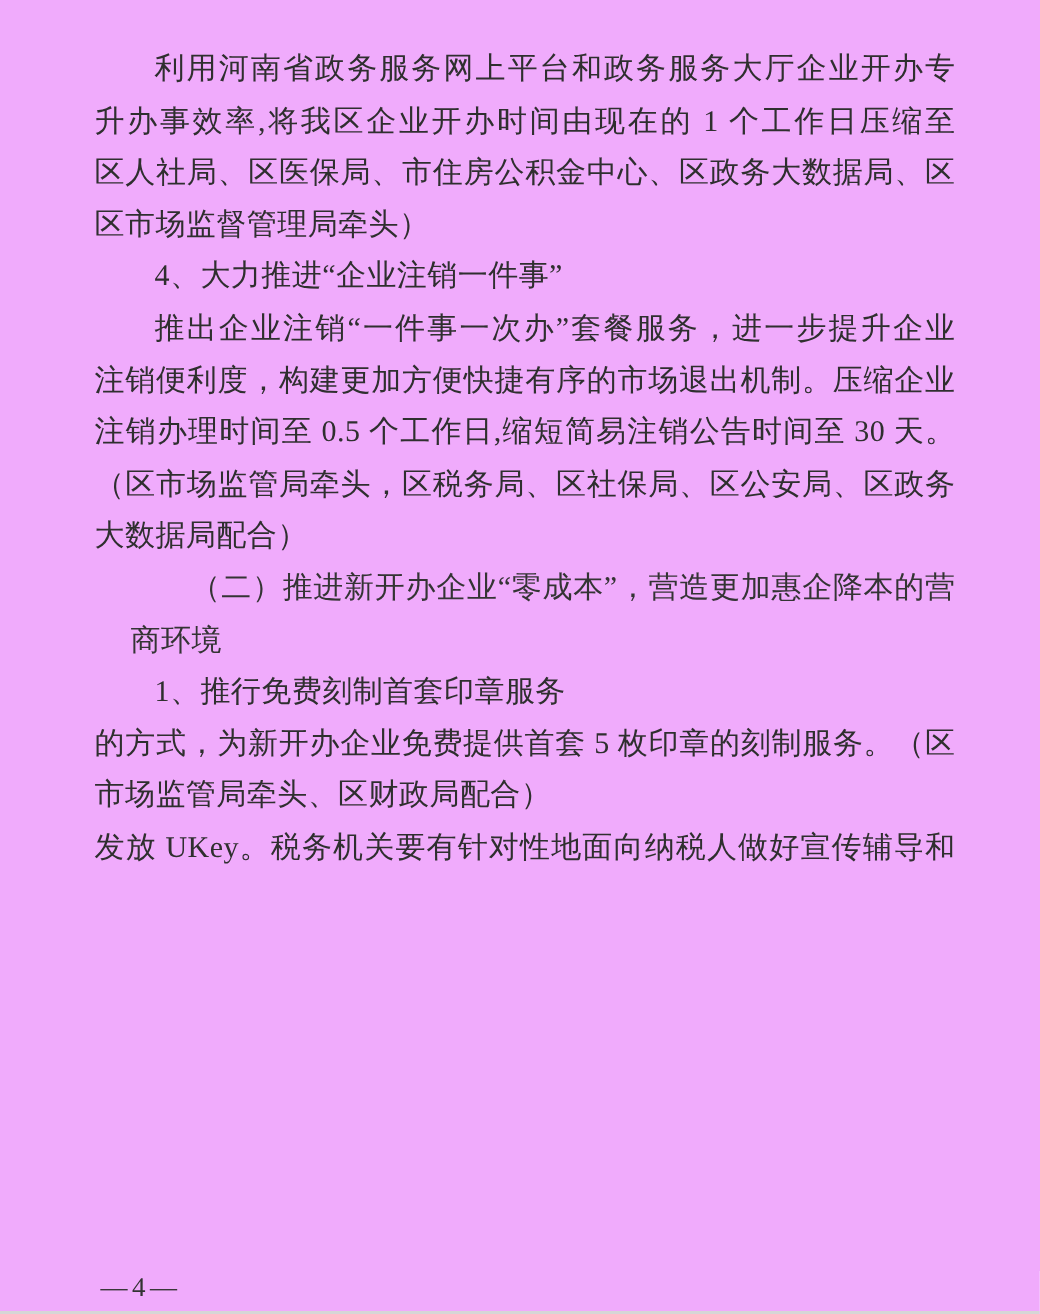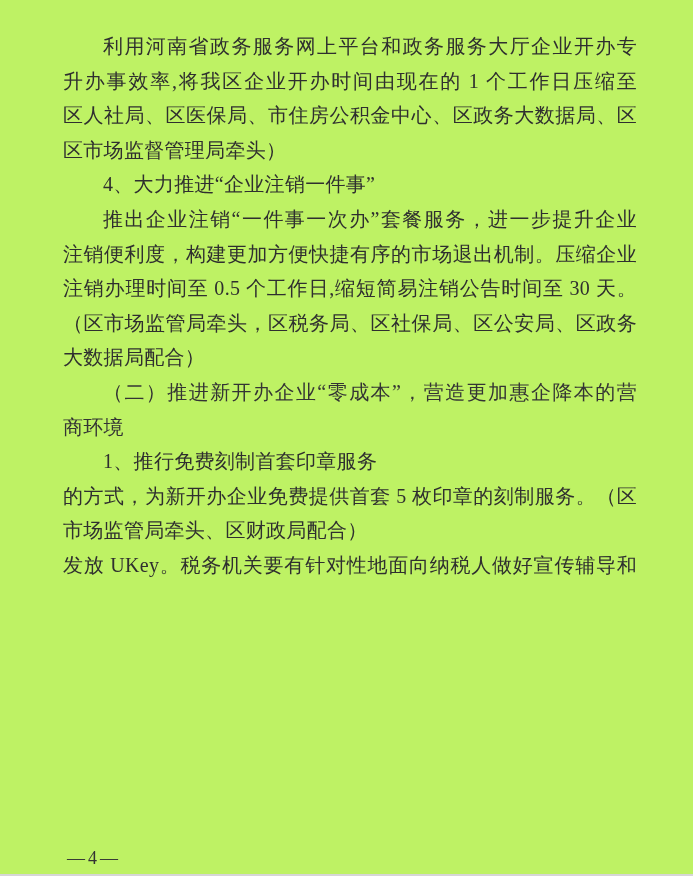--- a/index.html
+++ b/index.html
@@ -10,21 +10,21 @@
     width: 693px;
     height: 876px;
     background: #ffffff;
     font-family: "Liberation Serif", "DejaVu Serif", serif;
     position: relative;
     overflow: hidden;
   }
   .page {
     position: absolute;
     inset: 0;
-    background: #bef264;
+    background: #f0abfc;
     color: #2f2f2f;
   }
   .doc-body {
     position: absolute;
     left: 63px;
     top: 29px;
     width: 574px;
   }
   .line {
     font-size: 20px;
@@ -37,20 +37,21 @@
   .line.indent {
     text-indent: 2em;
   }
   .line.fill {
     text-align: justify;
     text-align-last: justify;
   }
   .line.kai {
     
     color: #343434;
+    margin-left: 24px;
   }
   .page-number {
     position: absolute;
     left: 67px;
     top: 848px;
     font-size: 18px;
     letter-spacing: 3px;
     color: #333333;
   }
   .scan-edge {

